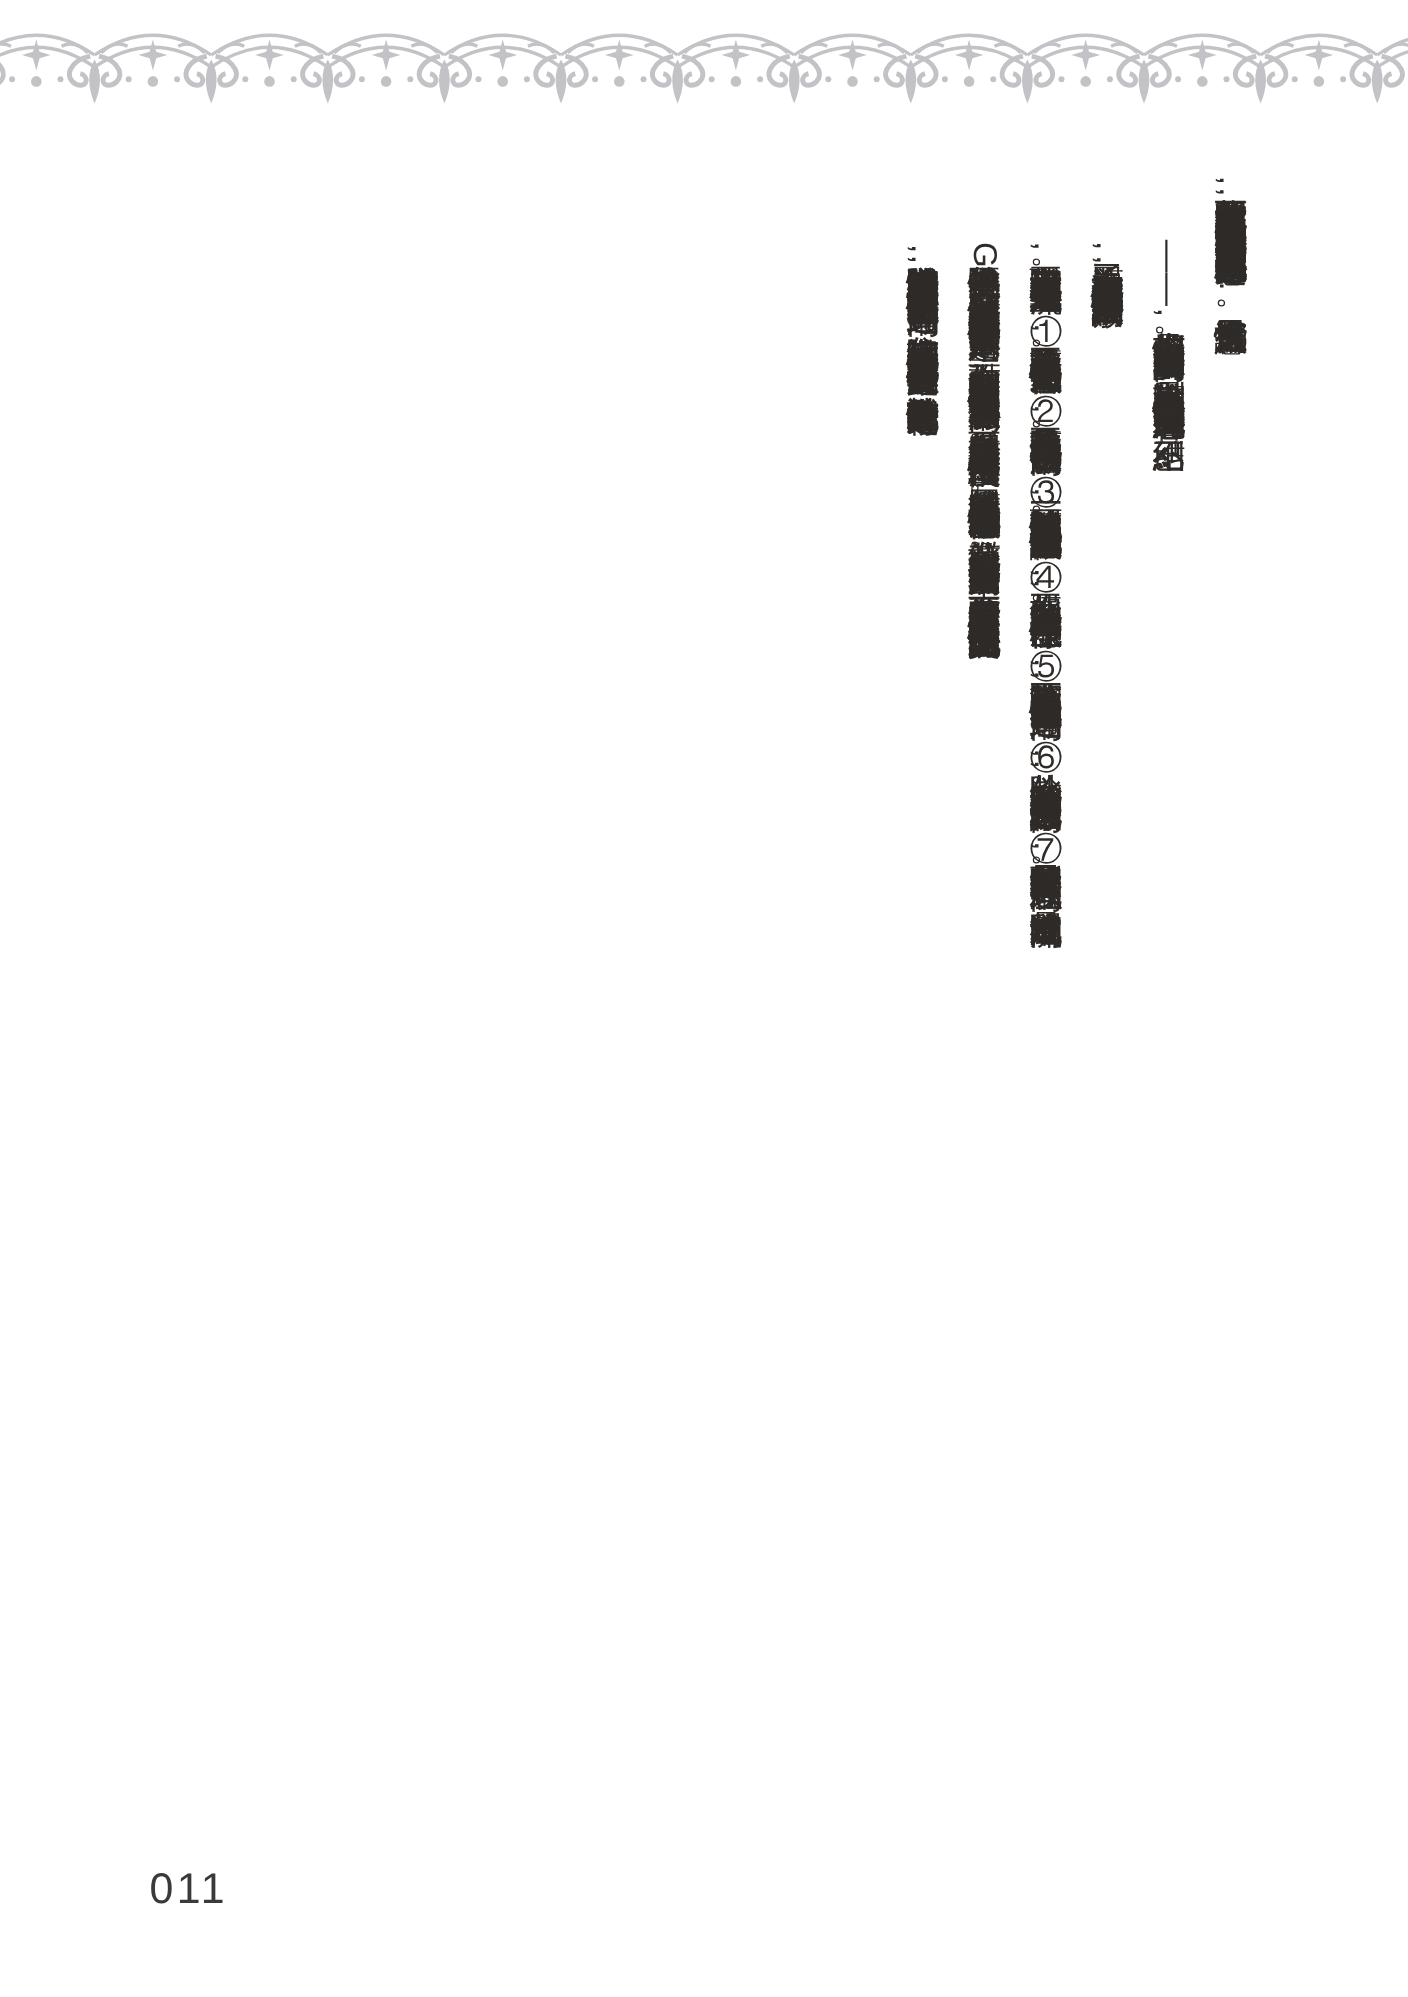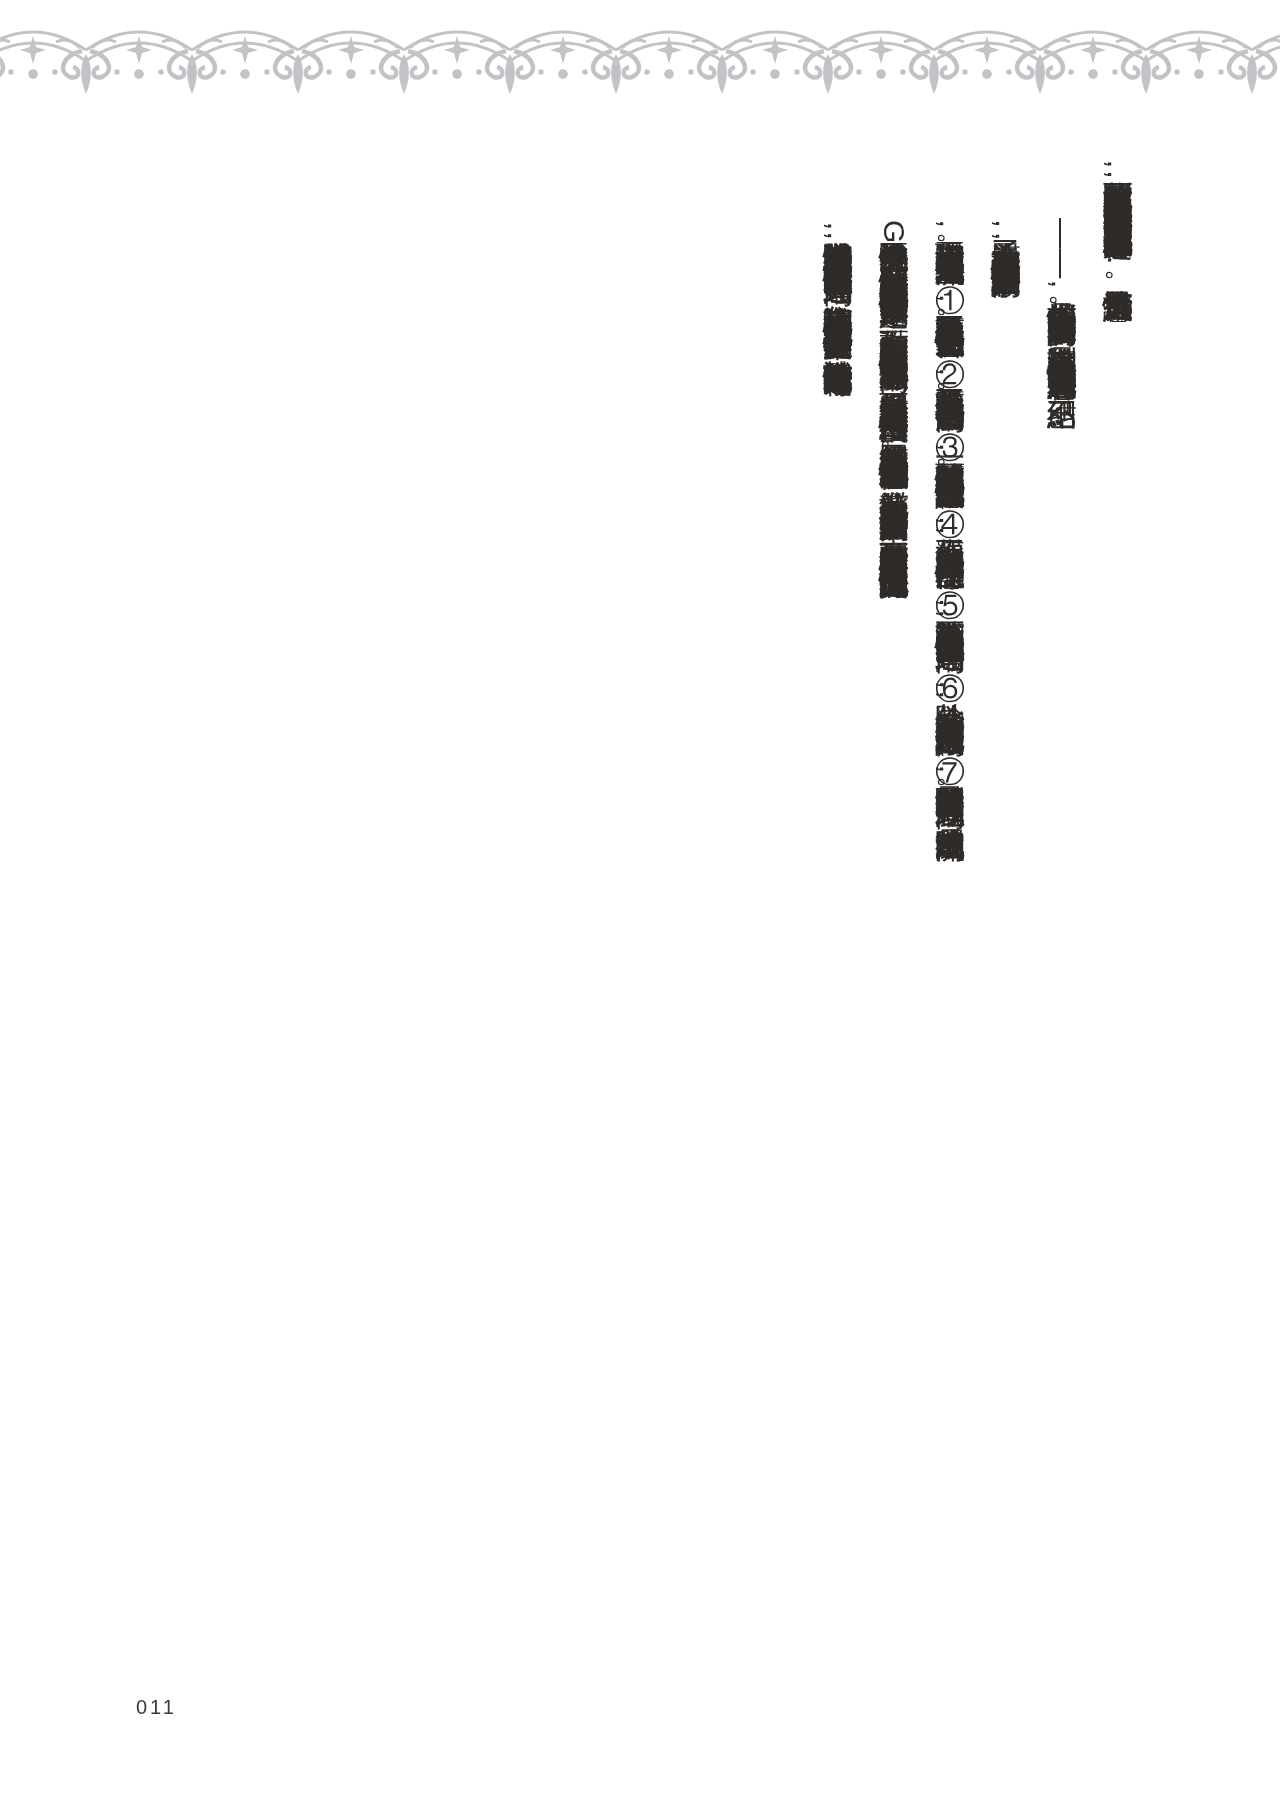--- a/index.html
+++ b/index.html
@@ -44,21 +44,21 @@
     text-indent: 2em;
   }
   .text-block p.continuation {
     text-indent: 0;
   }
 
   .page-number {
     position: absolute;
     left: 136px;
     top: 1696px;
-    font-size: 20px;
+    font-size: 39px;
     letter-spacing: 3px;
     color: #3a3a3a;
     font-family: "Liberation Sans", sans-serif;
   }
 </style>
 </head>
 <body>
 
 <svg class="lace-border" width="1280" height="100" viewBox="0 0 1280 100" aria-hidden="true">
   <defs>

